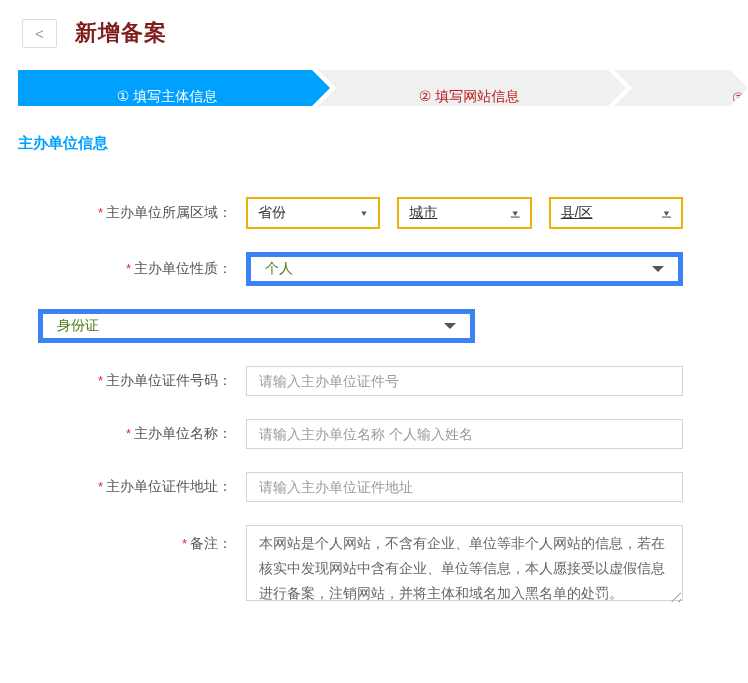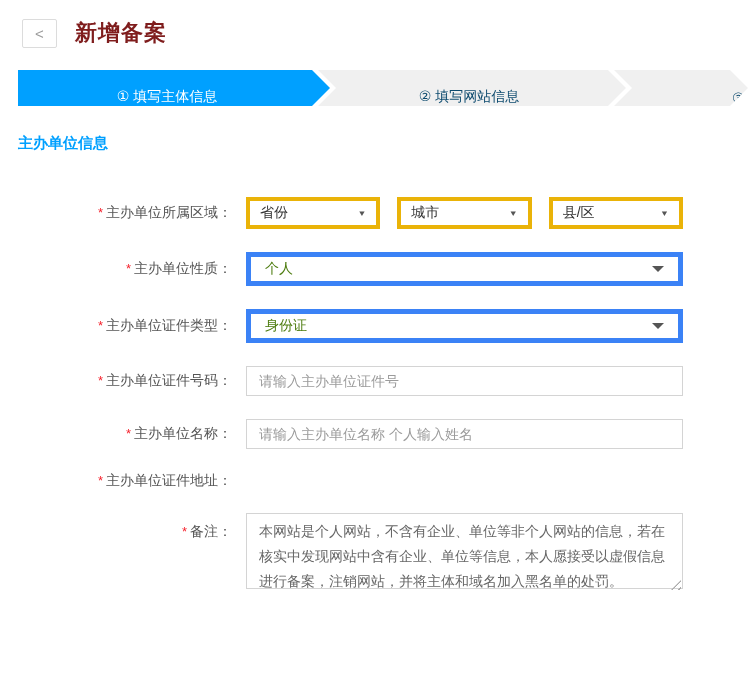--- a/index.html
+++ b/index.html
@@ -13,21 +13,21 @@
     border: 1px solid #dcdcdc; border-radius: 2px;
     display: flex; align-items: center; justify-content: center;
     color: #9b9b9b; font-size: 15px; cursor: pointer; user-select: none;
   }
   .page-title { margin-left: 18px; font-size: 22px; font-weight: bold; color: #7f1d1d; letter-spacing: 1px; }
 
   
   .steps { margin: 22px 0 0 18px; width: 730px; height: 36px; display: flex; overflow: hidden; position: relative; }
   .step { height: 36px; display: flex; align-items: flex-end; justify-content: center; font-size: 14px; flex: none; }
   .step.active { background: #00a0ff; color: #ffffff; }
-  .step.inactive { background: #f0f0f0; color: #0c4a6e; }
+  .step.inactive { background: #f0f0f0; color: #b91c1c; }
   .step-1 {
     width: 312px;
     clip-path: polygon(0 0, calc(100% - 18px) 0, 100% 50%, calc(100% - 18px) 100%, 0 100%);
     padding-right: 14px;
   }
   .step-2 {
     width: 308px; margin-left: -12px;
     clip-path: polygon(0 0, calc(100% - 18px) 0, 100% 50%, calc(100% - 18px) 100%, 0 100%, 18px 50%);
     padding-left: 8px; padding-right: 14px;
   }
@@ -42,25 +42,25 @@
 
   
   .form { margin-top: 44px; }
   .row { display: flex; align-items: center; margin-bottom: 23px; padding-left: 38px; }
   .row-label { width: 208px; flex: none; text-align: right; padding-right: 14px; font-size: 14px; color: #555; }
   .req { color: #f5222d; margin-right: 3px; font-size: 13px; }
   .controls { width: 437px; display: flex; }
 
   .mini-select {
     width: 141px; height: 32px; background: #fff;
-    border: 4px solid #eab308;
+    border: 2px solid #eab308;
     display: flex; align-items: center; justify-content: space-between;
     padding: 0 10px; font-size: 14px; color: #333; cursor: pointer;
   }
-  .mini-select + .mini-select { margin-left: 17px; }
+  .mini-select + .mini-select { margin-left: 17px; text-decoration: underline; }
   .mini-arrow { font-size: 9px; color: #555; transform: scaleY(0.9); }
 
   .big-select {
     width: 437px; height: 34px; background: #fff;
     border: 5px solid #3b82f6;
     display: flex; align-items: center; justify-content: space-between;
     padding: 0 14px; font-size: 14px; color: #4d7c0f; cursor: pointer;
   }
   .caret-down { width: 0; height: 0; border-left: 6px solid transparent; border-right: 6px solid transparent; border-top: 6px solid #555; }
 
@@ -139,23 +139,20 @@
     </div>
     <div class="controls">
       <div class="big-select">
         <span>个人</span>
         <span class="caret-down"></span>
       </div>
     </div>
   </div>
 
   <div class="row">
-    <div class="row-label">
-      <span class="req">*</span><span>主办单位证件类型：</span>
-    </div>
     <div class="controls">
       <div class="big-select">
         <span>身份证</span>
         <span class="caret-down"></span>
       </div>
     </div>
   </div>
 
   <div class="row">
     <div class="row-label">
@@ -172,20 +169,23 @@
     </div>
     <div class="controls">
       <input class="text-input" type="text" placeholder="请输入主办单位名称 个人输入姓名" style="">
     </div>
   </div>
 
   <div class="row">
     <div class="row-label">
       <span class="req">*</span><span>主办单位证件地址：</span>
     </div>
+    <div class="controls">
+      <input class="text-input" type="text" placeholder="请输入主办单位证件地址" style="">
+    </div>
   </div>
 
 
   <div class="row row-remark">
     <div class="row-label">
       <span class="req">*</span><span>备注：</span>
     </div>
     <div class="controls">
       <div class="remark-wrap">
         <textarea class="remark-textarea" style="">本网站是个人网站，不含有企业、单位等非个人网站的信息，若在核实中发现网站中含有企业、单位等信息，本人愿接受以虚假信息进行备案，注销网站，并将主体和域名加入黑名单的处罚。</textarea>

